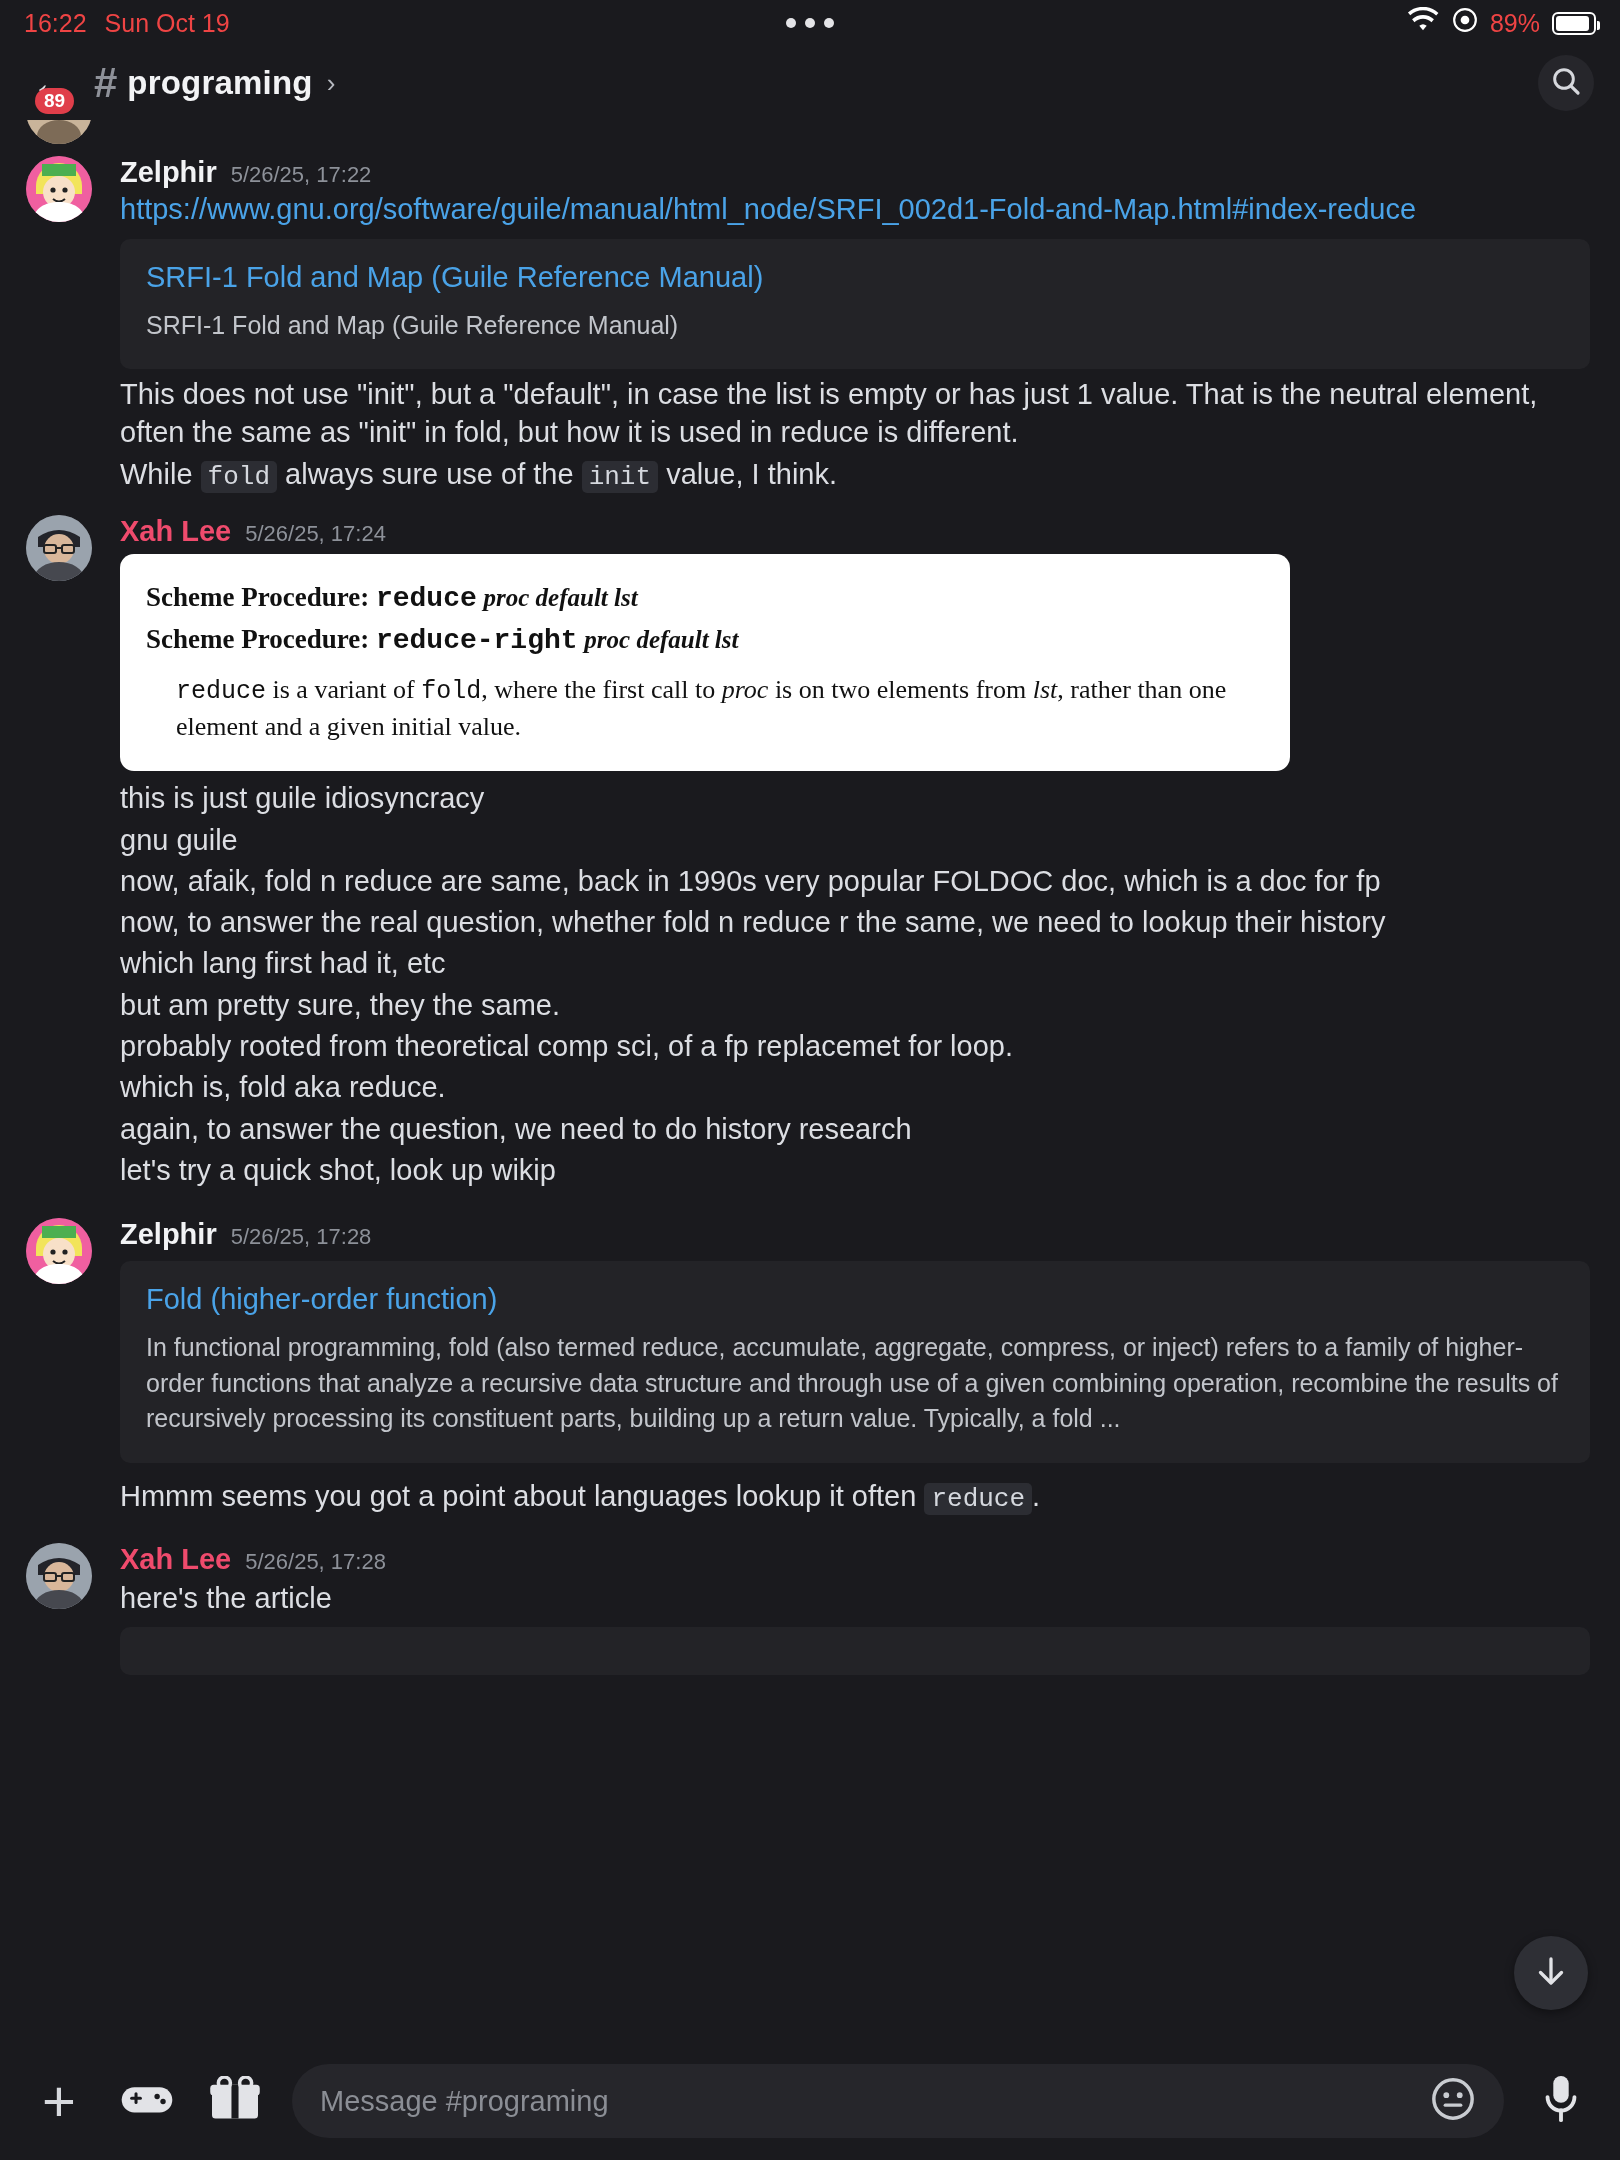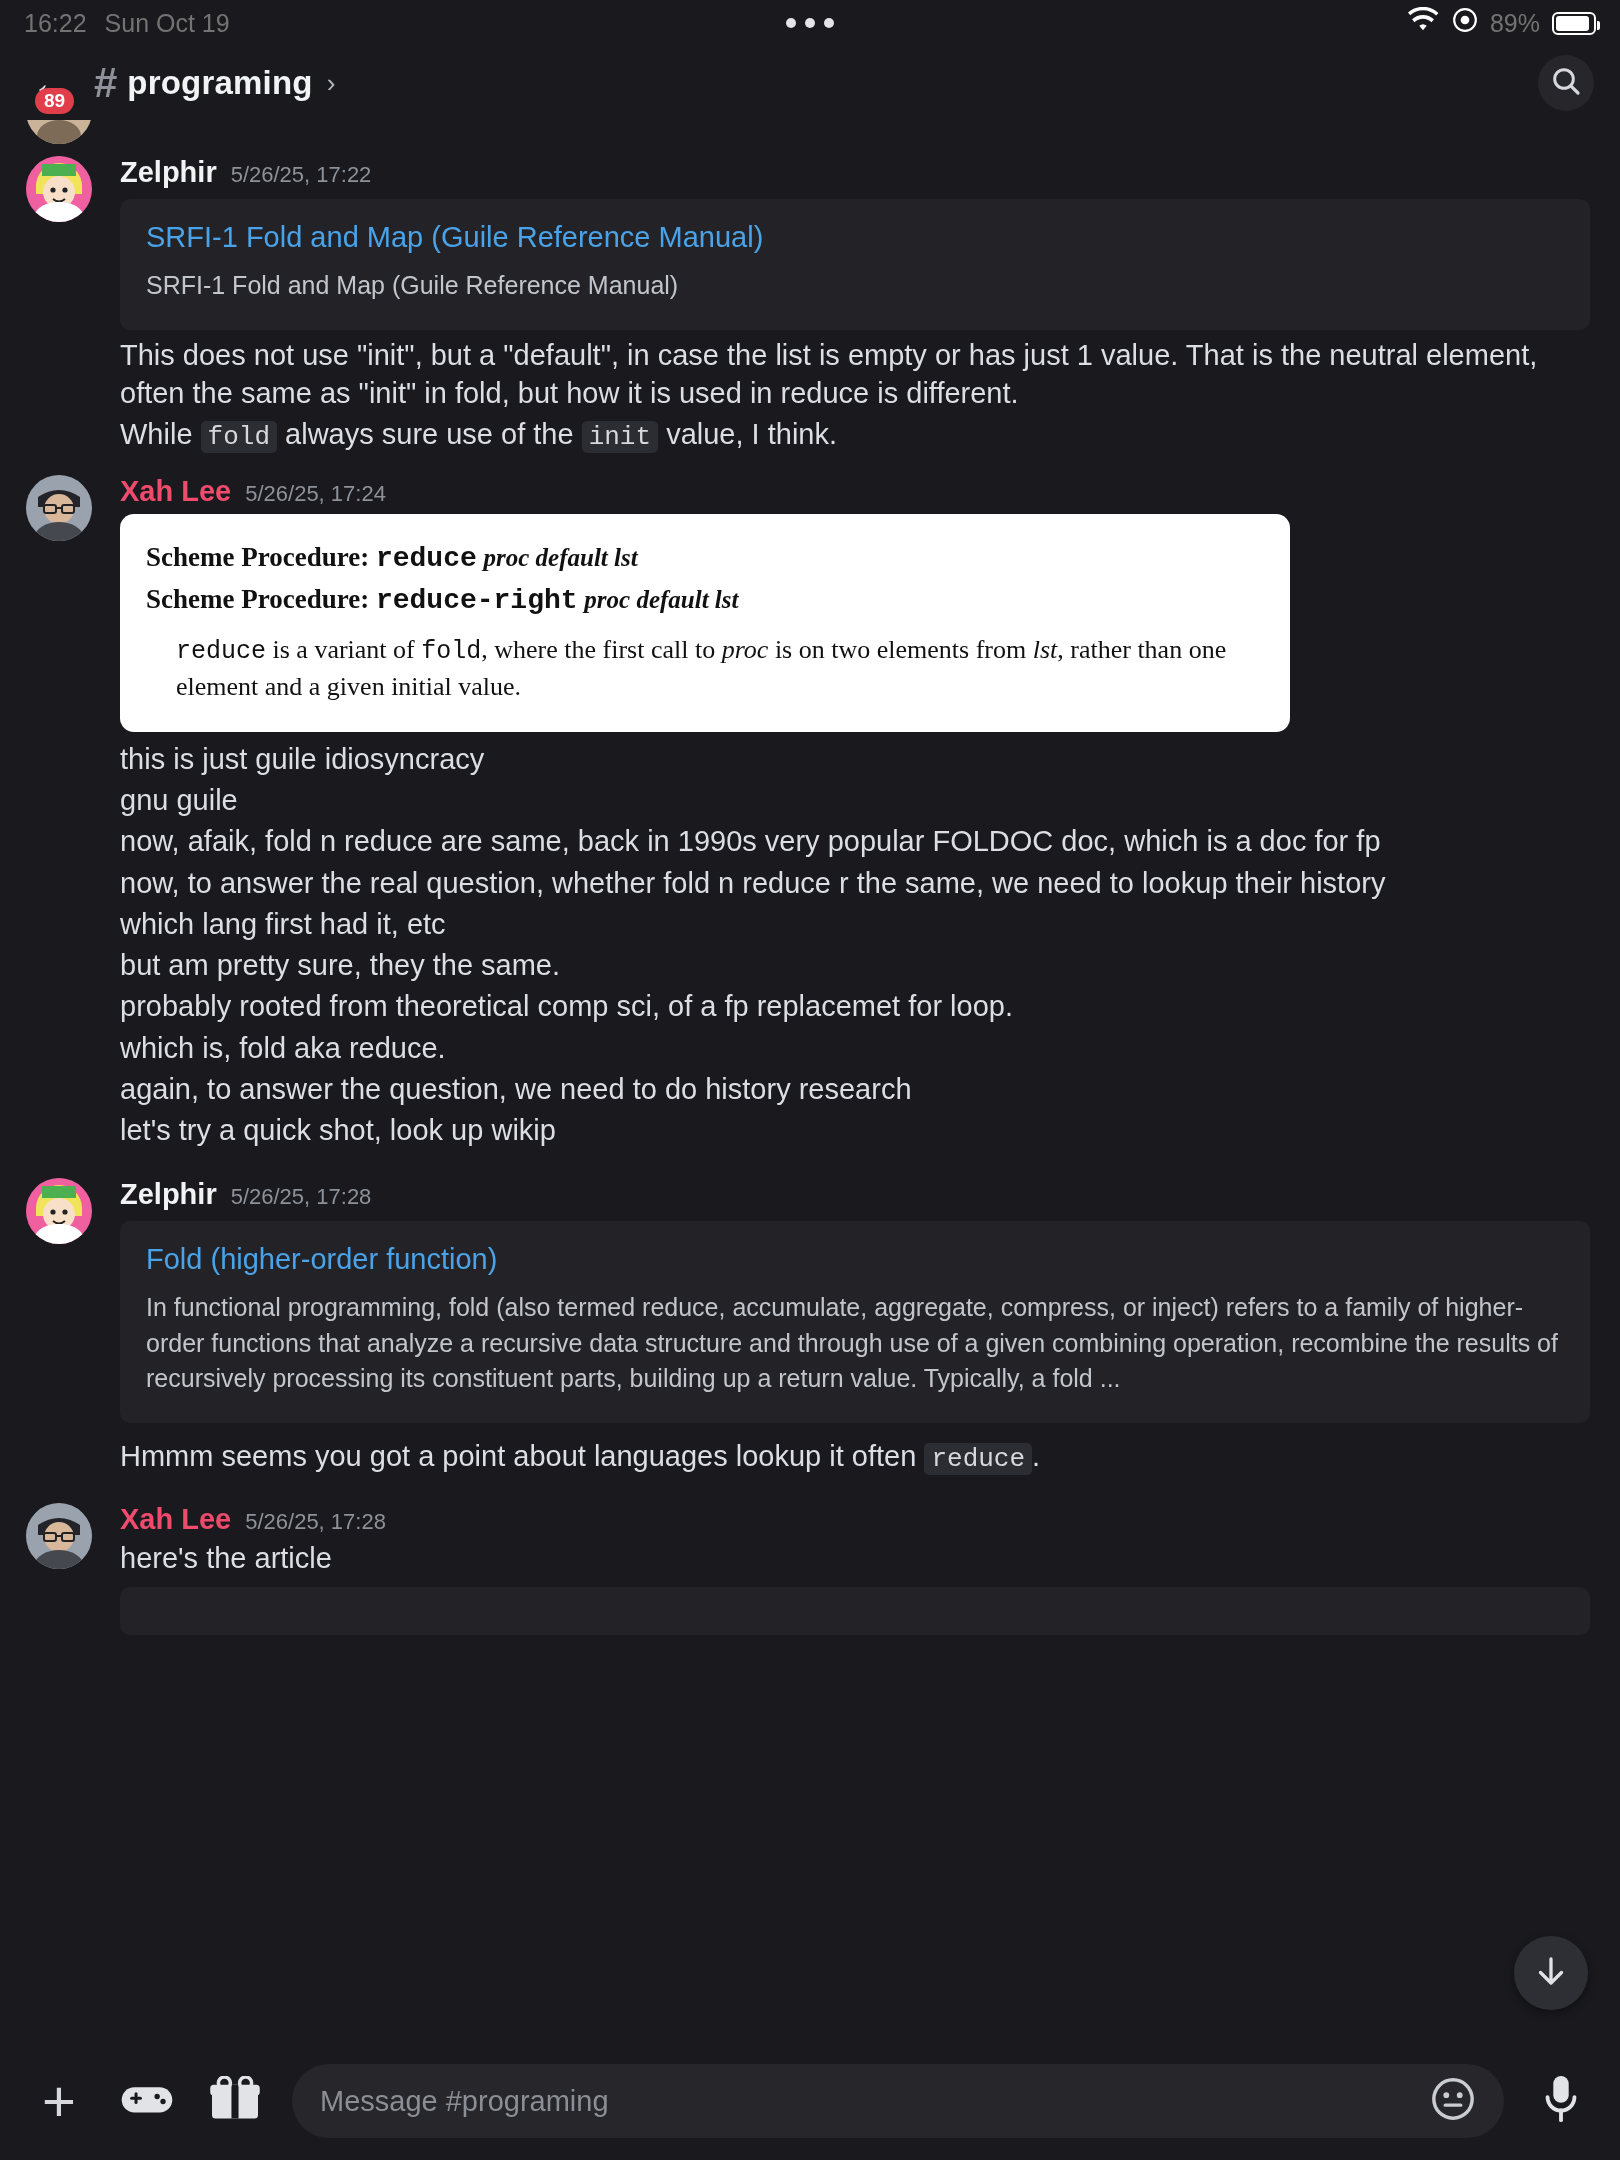--- a/index.html
+++ b/index.html
@@ -9,21 +9,21 @@
     font-family: "Liberation Sans", sans-serif;
     -webkit-font-smoothing: antialiased;
   }
   body { position: relative; overflow: hidden; }
 
   
   .statusbar {
     height: 46px;
     display: flex; align-items: center;
     padding: 0 24px;
-    color: #737373;
+    color: #ef4444;
     font-size: 25px;
     position: relative;
   }
   .statusbar .left { display: flex; align-items: center; gap: 18px; }
   .statusbar .right { display: flex; align-items: center; gap: 12px; margin-left: auto; font-size: 25px;}
   .dots {
     position: absolute; left: 50%; transform: translateX(-50%);
     display: flex; gap: 9px;
   }
   .dots span { width: 10px; height: 10px; border-radius: 50%; background: #e4e4e7; display:block;}
@@ -241,20 +241,21 @@
           <path d="M27 43q6 5 12 0" stroke="#222" stroke-width="2" fill="none"></path>
           <path d="M6 66c2-14 13-20 27-20s25 6 27 20z" fill="#ffffff"></path>
         </svg>
       </div>
     </div>
     <div class="body">
       <div class="msghead">
         <span class="author zelphir">Zelphir</span>
         <span class="ts">5/26/25, 17:22</span>
       </div>
+      <a class="link">https://www.gnu.org/software/guile/manual/html_node/SRFI_002d1-Fold-and-Map.html#index-reduce</a>
       <div class="embed">
         <div class="embed-title">SRFI-1 Fold and Map (Guile Reference Manual)</div>
         <div class="embed-desc">SRFI-1 Fold and Map (Guile Reference Manual)</div>
       </div>
       <div class="line">This does not use "init", but a "default", in case the list is empty or has just 1 value. That is the neutral element, often the same as "init" in fold, but how it is used in reduce is different.</div>
       <div class="line">
         <span>While </span><code class="inline">fold</code><span> always sure use of the </span><code class="inline">init</code><span> value, I think.</span>
       </div>
     </div>
   </div>

